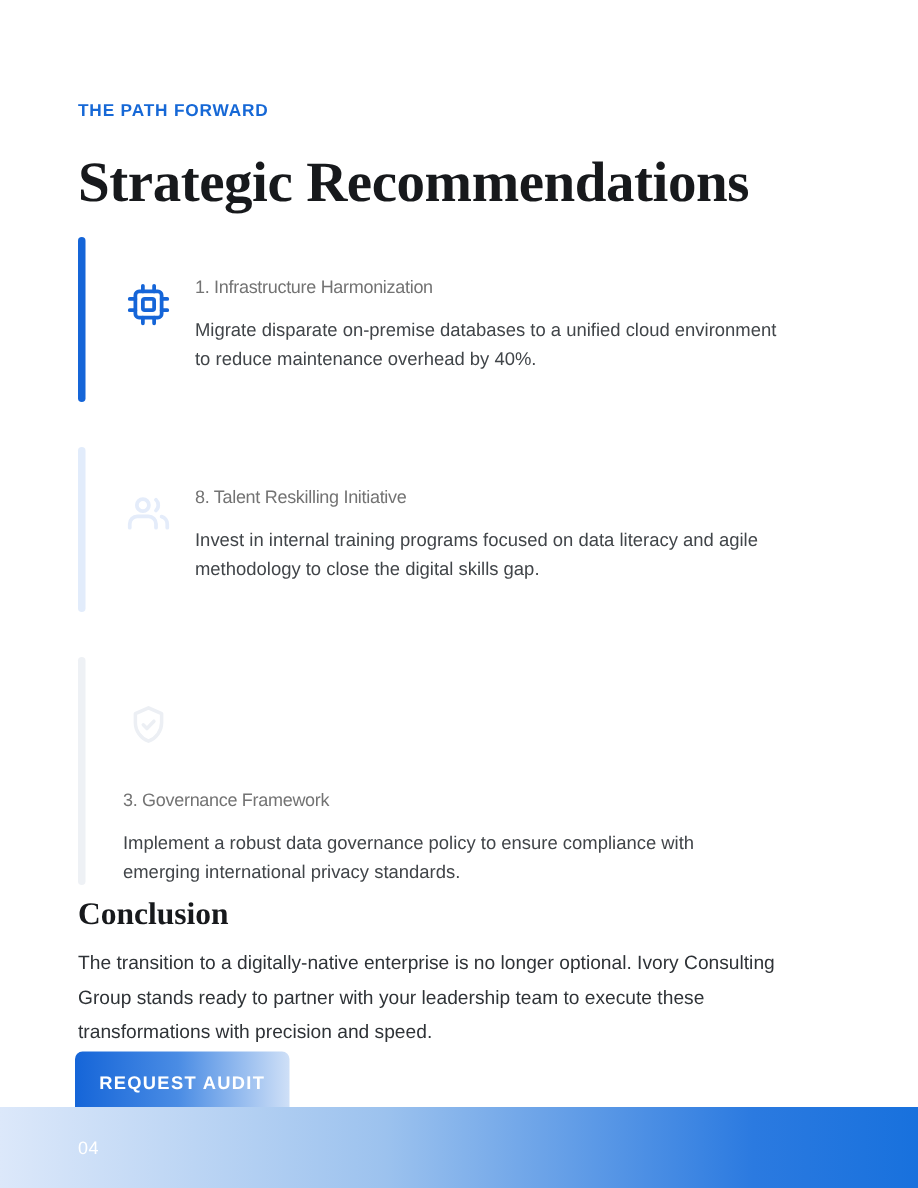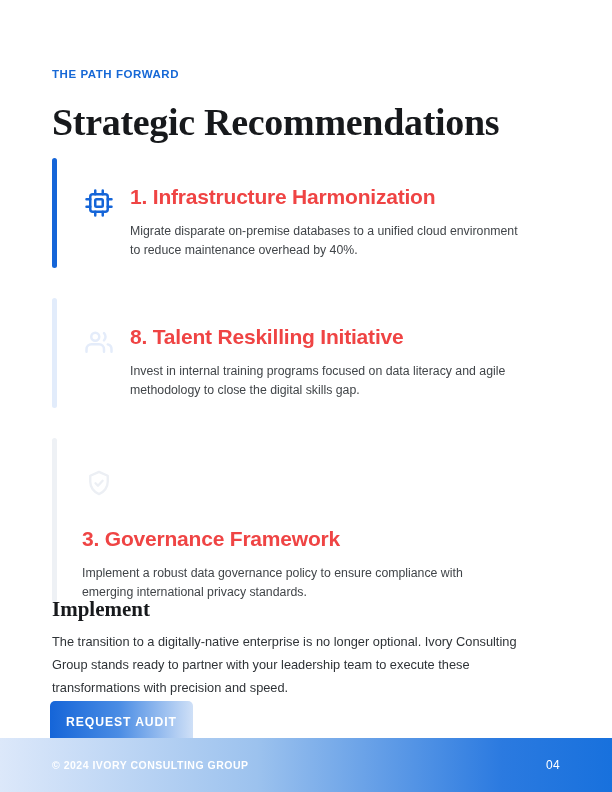--- a/index.html
+++ b/index.html
@@ -89,23 +89,23 @@
   }
   .card-1 .card-icon svg { stroke: #1565d8; }
   .card-2 .card-icon svg { stroke: #e4ecfa; }
   .card-3 .card-icon svg { stroke: #eceff4; }
 
   .card-body {
     flex: 1 1 auto;
     padding-top: 26px;
   }
   .card-title {
-    font-size: 21px;
-    font-weight: bold;
-    color: #ef4444;
+    font-size: 12px;
+    font-weight: normal;
+    color: #737373;
     letter-spacing: -0.2px;
     line-height: 1.25;
   }
   .card-desc {
     margin-top: 12px;
     font-size: 12.3px;
     line-height: 1.52;
     color: #414549;
     max-width: 400px;
   }
@@ -235,24 +235,23 @@
       </div>
       <div class="card-body">
         <div class="card-title">3. Governance Framework</div>
         <div class="card-desc">Implement a robust data governance policy to ensure compliance with emerging international privacy standards.</div>
       </div>
     </div>
 
   </div>
 
   <div class="conclusion">
-    <div class="conclusion-title">Implement</div>
+    <div class="conclusion-title">Conclusion</div>
     <div class="conclusion-text">The transition to a digitally-native enterprise is no longer optional. Ivory Consulting Group stands ready to partner with your leadership team to execute these transformations with precision and speed.</div>
   </div>
 
   <button class="cta">REQUEST AUDIT</button>
 
   <div class="footer">
-    <div class="footer-copy">© 2024 IVORY CONSULTING GROUP</div>
     <div class="footer-page">04</div>
   </div>
 
 </div>
 
 </body></html>

